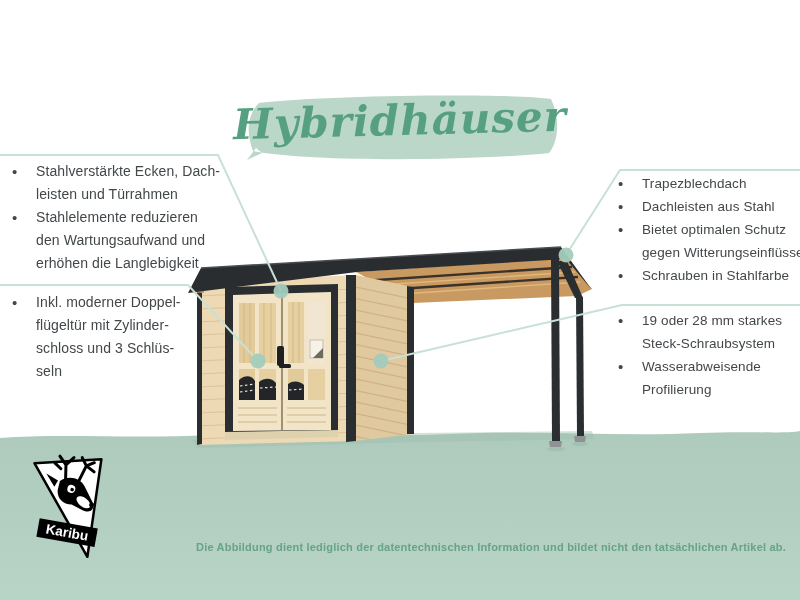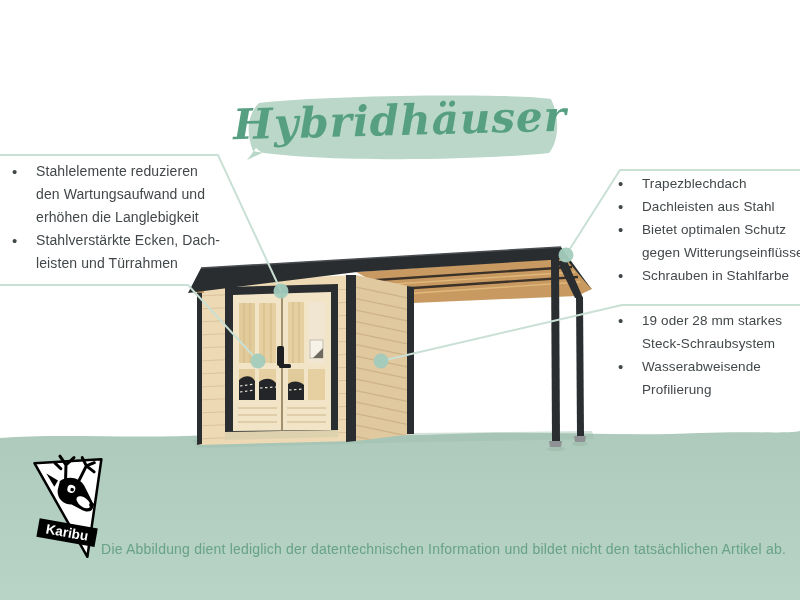--- a/index.html
+++ b/index.html
@@ -41,21 +41,21 @@
   }
   .fl-tl{left:8px;top:160px;width:250px;}
   .fl-bl{left:8px;top:291px;width:230px;}
   .fl-tr{left:614px;top:172px;width:200px;}
   .fl-br{left:614px;top:309px;width:200px;}
   .fl-tr li, .fl-br li{font-size:13.5px;}
 
   
   .disclaimer{
     position:absolute;right:14px;top:541px;
-    font-size:14px;font-weight:normal;letter-spacing:0.2px;
+    font-size:11px;font-weight:bold;letter-spacing:0.2px;
     color:#68a288;
     z-index:6;
   }
 </style>
 </head>
 <body>
 
 <div id="stage">
 
   <svg width="800" height="600" viewBox="0 0 800 600">
@@ -259,30 +259,34 @@
         <rect x="19" y="70" width="59" height="19" fill="#000000"></rect>
         <text x="48.5" y="84" text-anchor="middle" font-family="Liberation Sans, sans-serif" font-size="13.5" font-weight="bold" fill="#ffffff">Karibu</text>
       </g>
     </g>
   </svg>
 
   <h1 class="title">Hybridhäuser</h1>
 
   <div class="feature-list fl-tl">
     <ul>
+      <li>Stahlverstärkte Ecken, Dach-
+leisten und Türrahmen</li>
       <li>Stahlelemente reduzieren
 den Wartungsaufwand und
 erhöhen die Langlebigkeit</li>
-      <li>Stahlverstärkte Ecken, Dach-
-leisten und Türrahmen</li>
     </ul>
   </div>
 
   <div class="feature-list fl-bl">
     <ul>
+      <li>Inkl. moderner Doppel-
+flügeltür mit Zylinder-
+schloss und 3 Schlüs-
+seln</li>
     </ul>
   </div>
 
   <div class="feature-list fl-tr">
     <ul>
       <li>Trapezblechdach</li>
       <li>Dachleisten aus Stahl</li>
       <li>Bietet optimalen Schutz
 gegen Witterungseinflüsse</li>
       <li>Schrauben in Stahlfarbe</li>

